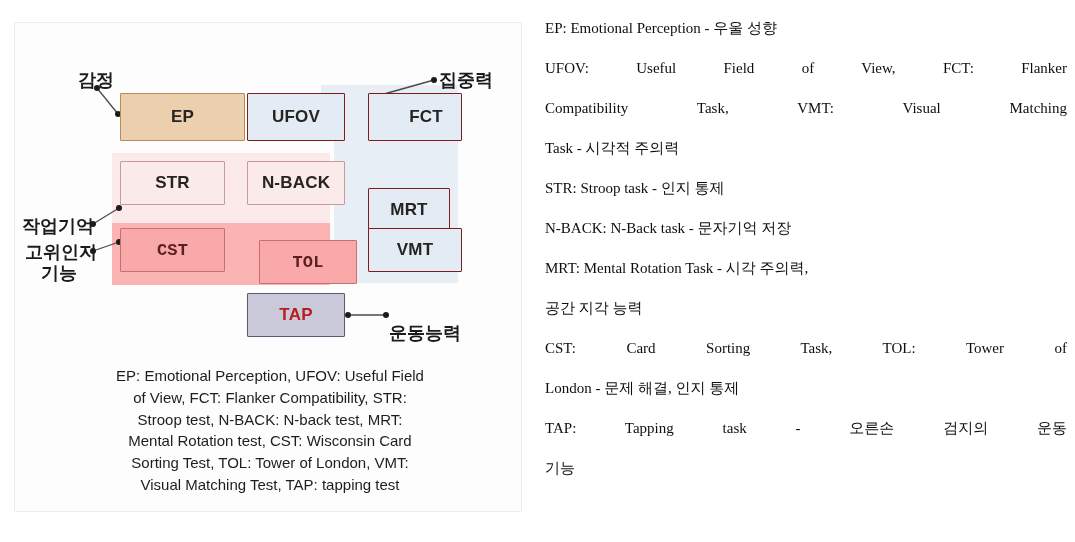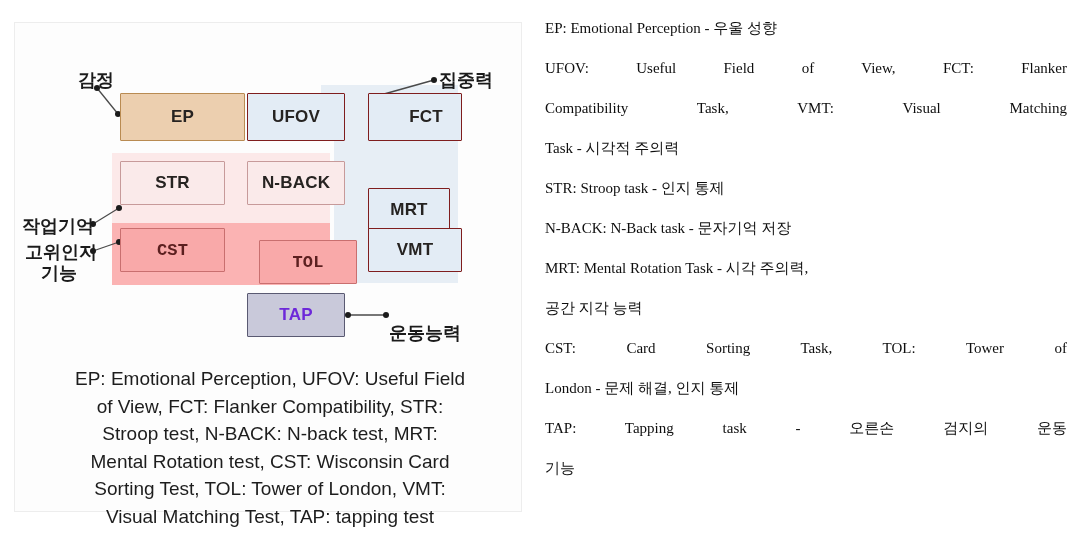--- a/index.html
+++ b/index.html
@@ -100,21 +100,21 @@
   }
   .box-pinkdark {
     background: #f9a9a9;
     border: 1px solid #c96f6f;
     color: #5c2020;
     font-family: Liberation Mono, monospace;
   }
   .box-lavender {
     background: #c9c9da;
     border: 1px solid #5a5a72;
-    color: #6d28d9;
+    color: #b91c1c;
   }
 
   #box-ep     { left: 105px; top: 70px;  width: 125px; height: 48px; }
   #box-ufov   { left: 232px; top: 70px;  width: 98px;  height: 48px; }
   #box-fct    { left: 353px; top: 70px;  width: 94px;  height: 48px; padding-left: 22px; }
   #box-str    { left: 105px; top: 138px; width: 105px; height: 44px; }
   #box-nback  { left: 232px; top: 138px; width: 98px;  height: 44px; }
   #box-mrt    { left: 353px; top: 148px; width: 82px;  height: 44px; margin-top: 17px; }
   #box-cst    { left: 105px; top: 205px; width: 105px; height: 44px; }
   #box-tol    { left: 244px; top: 205px; width: 98px;  height: 44px; margin-top: 12px; }
@@ -144,21 +144,21 @@
     pointer-events: none;
   }
 
   
   #figure-caption {
     position: absolute;
     left: 60px;
     top: 342px;
     width: 390px;
     text-align: center;
-    font-size: 19px;
+    font-size: 15px;
     line-height: 1.45;
     color: #1d1d1d;
   }
 
   
   #text-panel {
     position: absolute;
     left: 545px;
     top: 8px;
     width: 522px;

